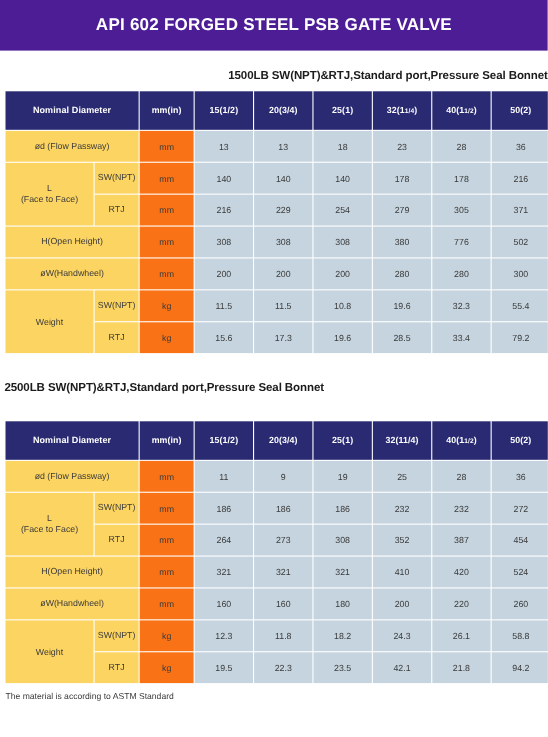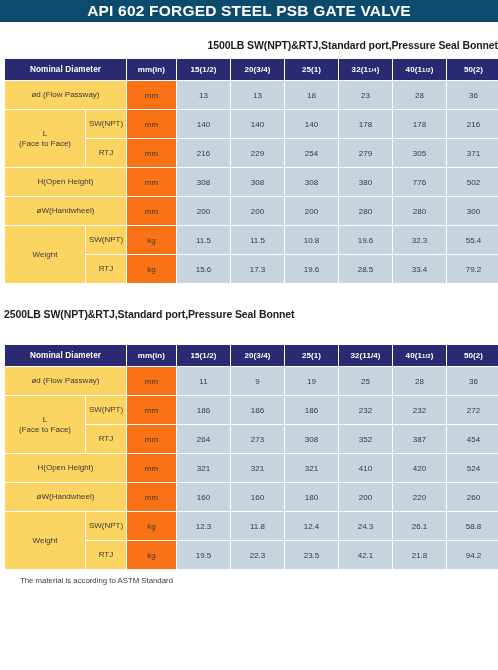--- a/index.html
+++ b/index.html
@@ -16,22 +16,22 @@
   }
   .page {
     position: relative;
     width: 498px;
     height: 670px;
     box-sizing: border-box;
   }
 
   
   .title-bar {
-    background: #0c4a6e;
-    height: 22px;
+    background: #4c1d95;
+    height: 46px;
     display: flex;
     align-items: center;
     justify-content: center;
   }
   .title-bar .title-text {
     color: #ffffff;
     font-size: 15.5px;
     font-weight: bold;
     letter-spacing: 0.2px;
     text-align: center;
@@ -65,21 +65,21 @@
     vertical-align: middle;
     font-size: 8px;
     font-weight: normal;
   }
   
   table.spec thead th {
     background: #2a2a73;
     color: #ffffff;
     font-weight: bold;
     font-size: 8px;
-    height: 21px;
+    height: 35px;
     letter-spacing: 0.1px;
   }
   table.spec thead th.nominal {
     font-size: 8.2px;
   }
   
   td.label, td.sublabel {
     background: #fcd462;
     color: #3a3a3a;
     font-size: 8px;
@@ -107,21 +107,21 @@
   col.c-val     { width: 53px; }
 
   .frac {
     font-size: 6px;
     vertical-align: baseline;
   }
 
   
   .footer {
     margin-top: 5px;
-    padding-left: 20px;
+    padding-left: 5px;
     font-size: 7.8px;
     line-height: 1.45;
     color: #3a3a3a;
   }
   .footer div { white-space: nowrap; }
 </style>
 </head>
 <body>
 
 <div class="page">
@@ -320,21 +320,21 @@
         <td class="data">200</td>
         <td class="data">220</td>
         <td class="data">260</td>
       </tr>
       <tr>
         <td class="label" rowspan="2">Weight</td>
         <td class="sublabel">SW(NPT)</td>
         <td class="unit">kg</td>
         <td class="data">12.3</td>
         <td class="data">11.8</td>
-        <td class="data">12.4</td>
+        <td class="data">18.2</td>
         <td class="data">24.3</td>
         <td class="data">26.1</td>
         <td class="data">58.8</td>
       </tr>
       <tr>
         <td class="sublabel">RTJ</td>
         <td class="unit">kg</td>
         <td class="data">19.5</td>
         <td class="data">22.3</td>
         <td class="data">23.5</td>

